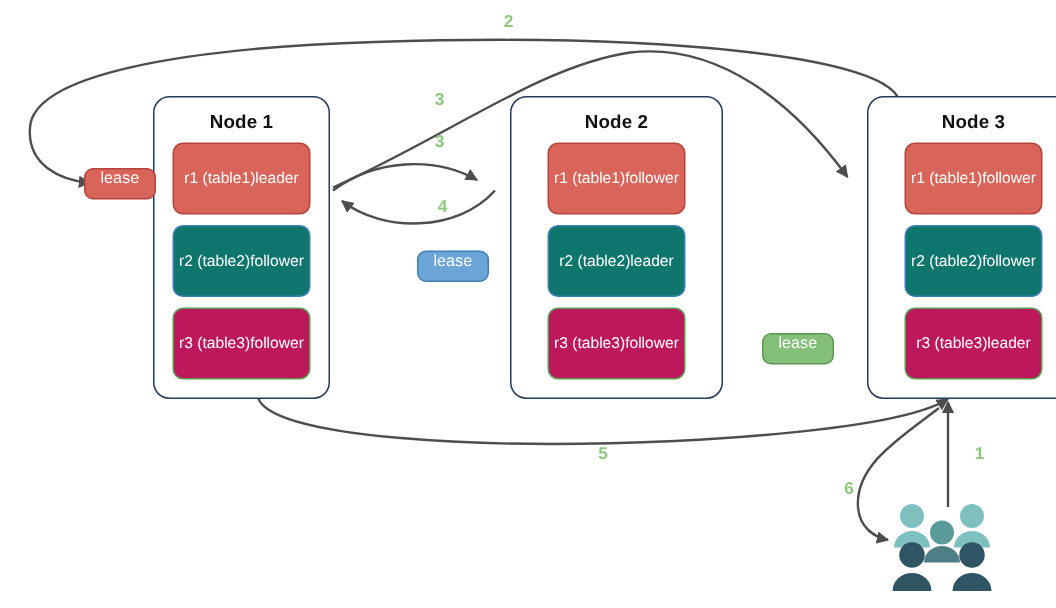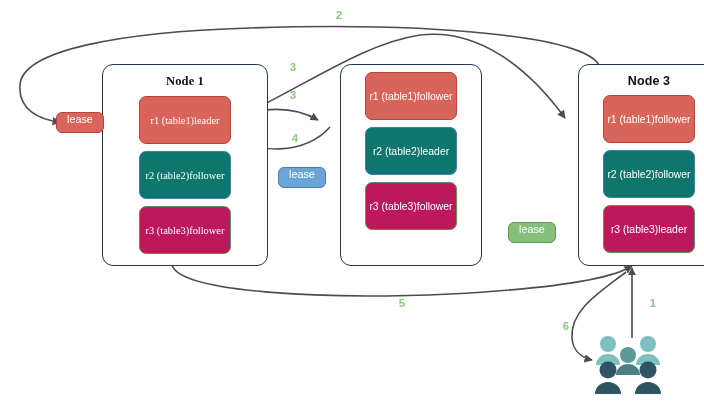--- a/index.html
+++ b/index.html
@@ -109,37 +109,38 @@
 
     <path d="M 330 127 C 305 155, 255 155, 228 134" fill="none" stroke="#4d4d4d" stroke-width="1.6" marker-end="url(#arrow)"></path>
 
     <path d="M 172 265 C 180 292, 320 300, 450 294 C 545 289, 610 280, 632 266" fill="none" stroke="#4d4d4d" stroke-width="1.6" marker-end="url(#arrow)"></path>
 
     <path d="M 632 338 L 632 268" fill="none" stroke="#4d4d4d" stroke-width="1.6" marker-end="url(#arrow)"></path>
 
     <path d="M 626 272 C 600 292, 570 310, 572 338 C 573 352, 583 358, 592 360" fill="none" stroke="#4d4d4d" stroke-width="1.6" marker-end="url(#arrow)"></path>
   </svg>
 
-  <div class="node" style="left:102px; top:64px; width:166px; height:202px;font-family:Liberation Serif, serif;">
+  <div class="node" style="left:102px; top:64px; width:118px; height:202px;">
     <div class="node-title">Node 1</div>
     <div class="replica r1">
       <span>r1 (table1)</span>
       <span>leader</span>
     </div>
     <div class="replica r2">
       <span>r2 (table2)</span>
       <span>follower</span>
     </div>
     <div class="replica r3">
       <span>r3 (table3)</span>
       <span>follower</span>
     </div>
   </div>
 
   <div class="node" style="left:340px; top:64px; width:142px; height:202px;">
+    <div class="node-title">Node 2</div>
     <div class="replica r1">
       <span>r1 (table1)</span>
       <span>follower</span>
     </div>
     <div class="replica r2">
       <span>r2 (table2)</span>
       <span>leader</span>
     </div>
     <div class="replica r3">
       <span>r3 (table3)</span>

